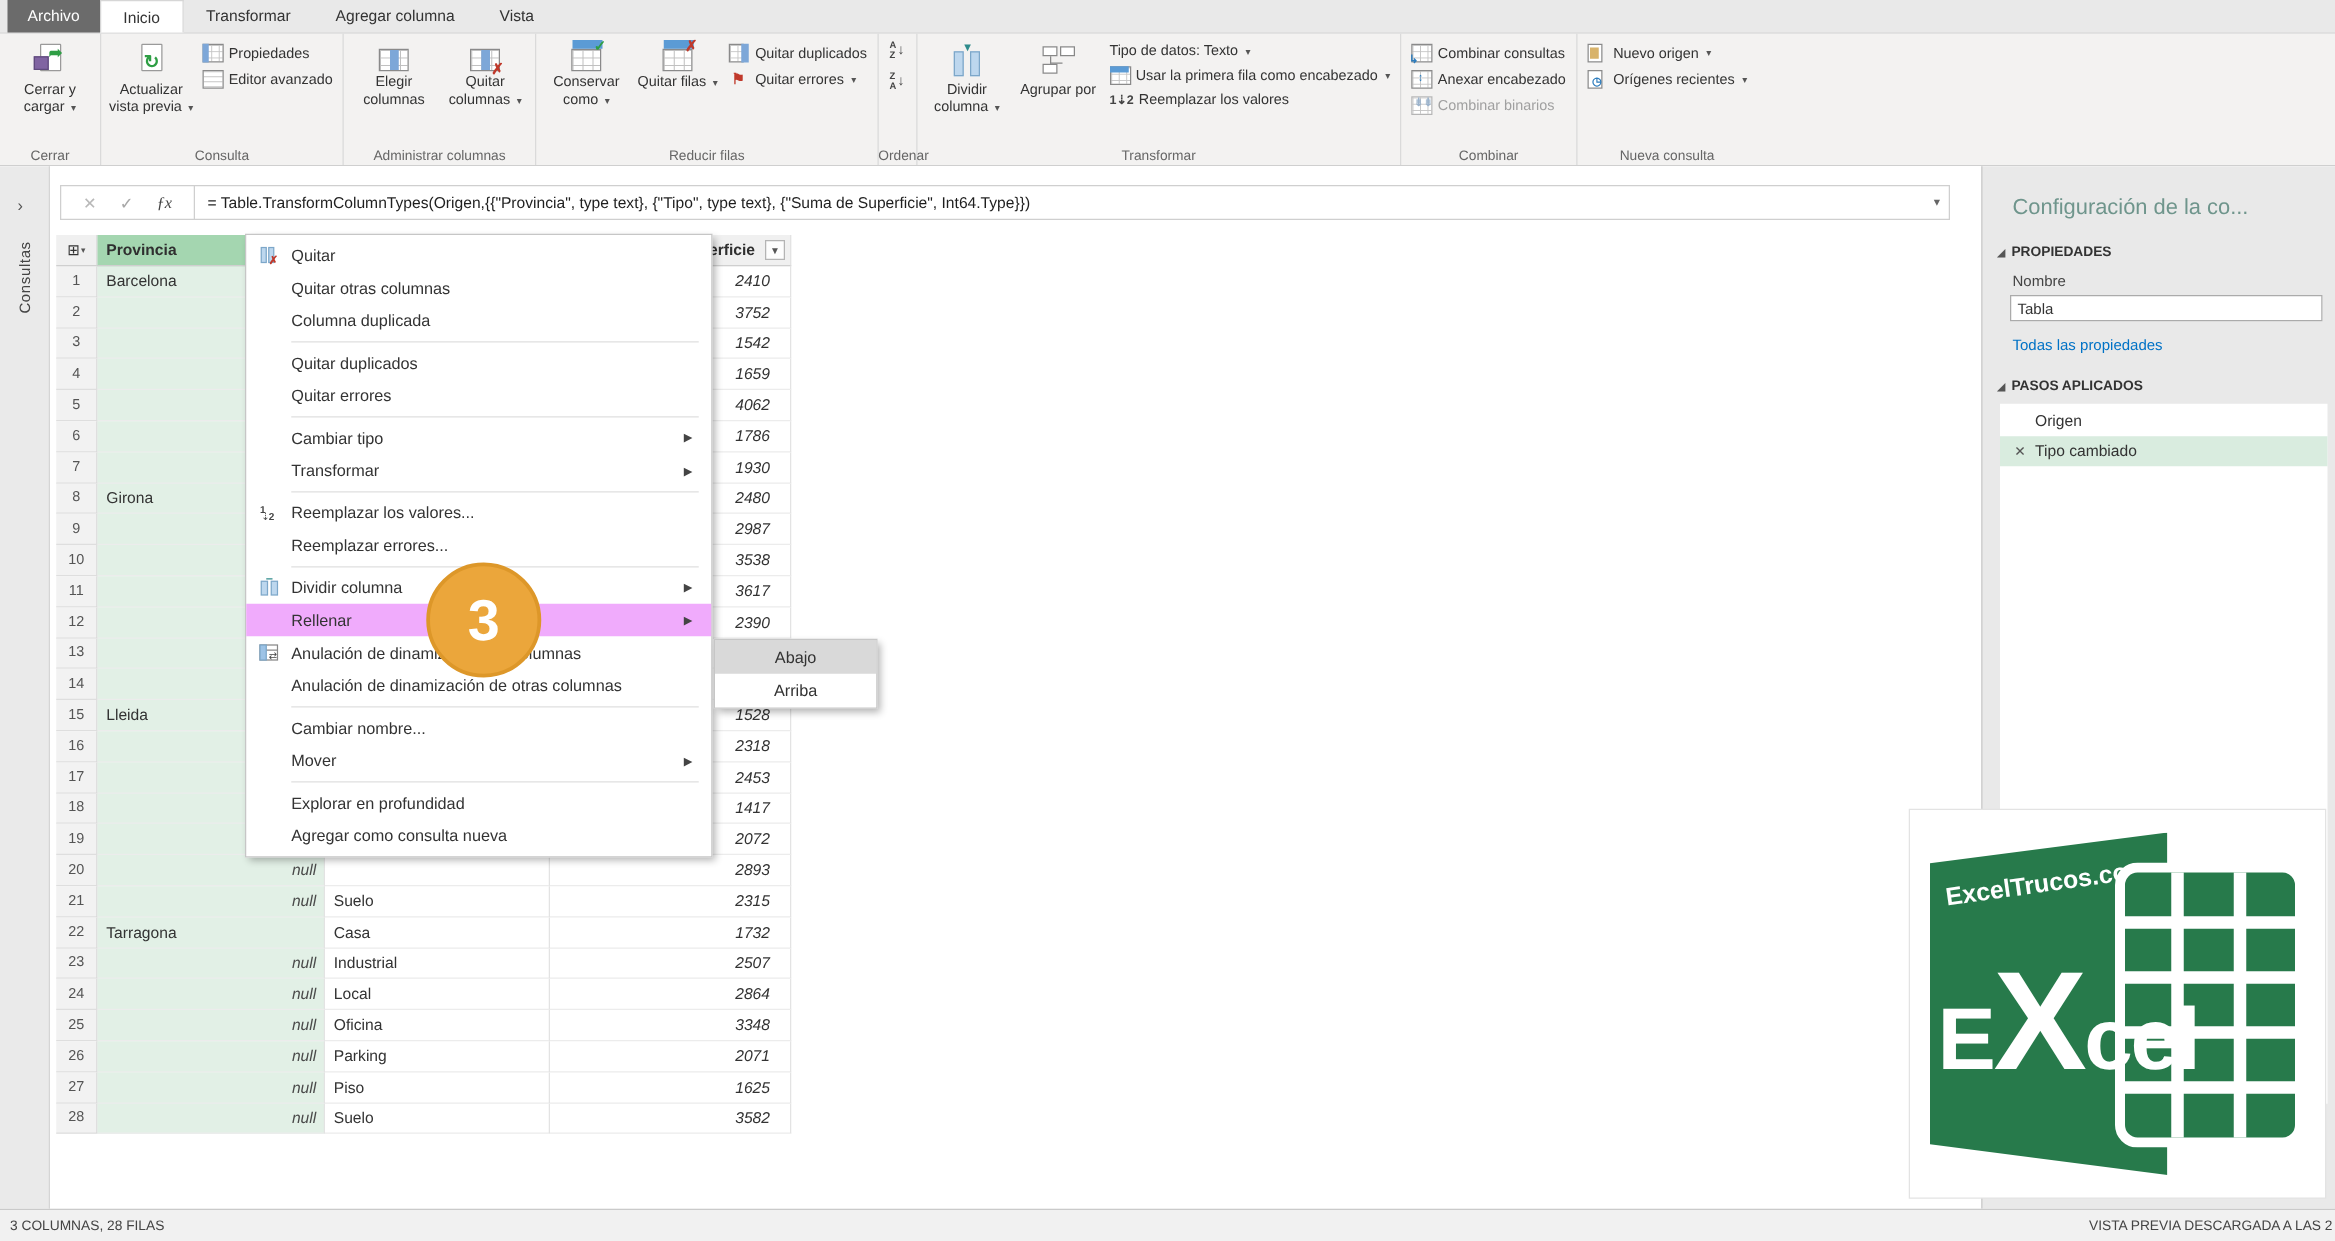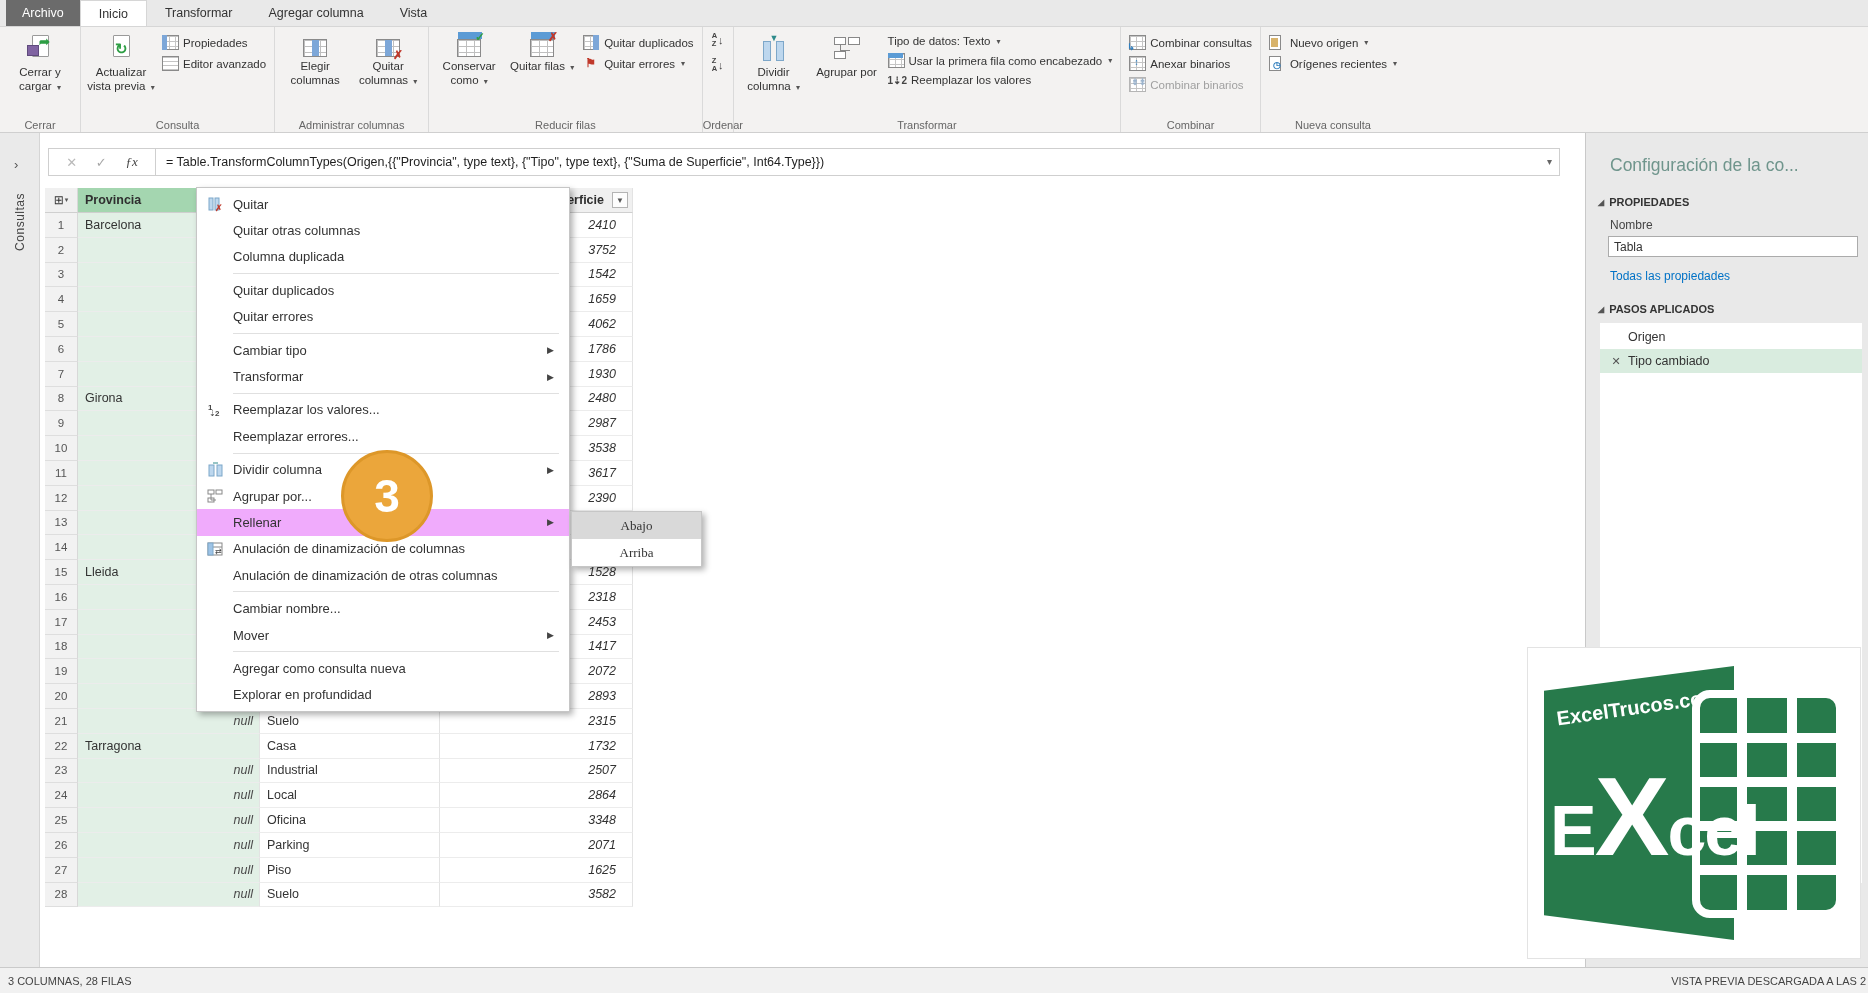--- a/index.html
+++ b/index.html
@@ -79,21 +79,21 @@
   #ctxmenu { position:absolute; left:196px; top:187px; width:374px; background:#fff; border:1px solid #c6c6c6; box-shadow:3px 3px 6px rgba(0,0,0,.3); z-index:20; padding:3px 0; }
   .mi { height:26.4px; display:flex; align-items:center; font-size:13px; color:#333; cursor:pointer; position:relative; }
   .mi .gut { width:36px; display:flex; align-items:center; justify-content:center; flex:0 0 auto; }
   .mi .milabel { flex:1; }
   .mi .sub { width:22px; font-size:9px; color:#444; }
   .mi.hl { background:#f0abfc; }
   .msep { height:1px; background:#e0e0e0; margin:3px 10px 3px 36px; }
   .mico { font-size:11px; color:#4a6f9c; font-weight:bold; font-style:normal; }
 
   
-  #submenu { position:absolute; left:571px; top:511px; width:131px; background:#fff; border:1px solid #c6c6c6; box-shadow:3px 3px 6px rgba(0,0,0,.3); z-index:22;font-family:Liberation Serif, serif; }
+  #submenu { position:absolute; left:571px; top:511px; width:131px; background:#fff; border:1px solid #c6c6c6; box-shadow:3px 3px 6px rgba(0,0,0,.3); z-index:22; }
   .smi { height:27px; display:flex; align-items:center; justify-content:center; font-size:13px; color:#333; cursor:pointer; }
   .smi.hl { background:#d9d9d9; }
 
   
   #badge { position:absolute; left:341px; top:450px; width:92px; height:92px; border-radius:50%; background:#eba63b; border:3px solid #dd9729; display:flex; align-items:center; justify-content:center; color:#fff; font-size:46px; font-weight:bold; z-index:25; }
 
   
   #panel { position:absolute; right:0; top:0; width:283px; height:834px; background:#e9e9e9; border-left:1px solid #c9c9c9; }
   #panel .ptitle { margin:22px 0 0 24px; font-size:17.5px; color:#6f958c; white-space:nowrap; overflow:hidden; }
   .psection { margin:20px 0 0 12px; display:flex; align-items:center; gap:5px; font-size:11px; font-weight:bold; color:#333; }
@@ -300,21 +300,21 @@
               <span class="tbl16"></span>
               <span class="ov" style="left:-2px;bottom:-2px;color:#2e7dbd;font-size:9px;">↳</span>
             </span>
           <span>Combinar consultas</span>
         </div>
         <div class="smallbtn">
           <span class="ico16">
               <span class="tbl16"></span>
               <span class="ov" style="left:5px;top:1px;color:#2e7dbd;font-size:9px;">↕</span>
             </span>
-          <span>Anexar binarios</span>
+          <span>Anexar encabezado</span>
         </div>
         <div class="smallbtn disabled">
           <span class="ico16">
               <span class="tbl16" style="border-color:#b5b5b5;"></span>
               <span class="ov" style="left:2px;top:0px;color:#9bb3cc;font-size:9px;">⇟⇟</span>
             </span>
           <span>Combinar binarios</span>
         </div>
       </div>
     </div>
@@ -650,32 +650,20 @@
       <span class="gut">
         <svg width="15" height="15" viewBox="0 0 15 15">
           <rect x="1" y="3" width="5" height="11" fill="#bdd7ee" stroke="#7da7c9"></rect>
           <rect x="9" y="3" width="5" height="11" fill="#bdd7ee" stroke="#7da7c9"></rect>
           <path d="M5 1 L10 1" stroke="#2e8b8b"></path>
         </svg>
       </span>
       <span class="milabel">Dividir columna</span>
       <span class="sub">▶</span>
     </div>
-    <div class="mi">
-      <span class="gut">
-        <svg width="16" height="14" viewBox="0 0 16 14">
-          <rect x="1" y="1" width="6" height="4" fill="#fff" stroke="#888"></rect>
-          <rect x="9" y="1" width="6" height="4" fill="#fff" stroke="#888"></rect>
-          <rect x="1" y="9" width="6" height="4" fill="#fff" stroke="#888"></rect>
-          <path d="M4 5 L4 11 L9 11" fill="none" stroke="#888"></path>
-        </svg>
-      </span>
-      <span class="milabel">Agrupar por...</span>
-      <span class="sub"></span>
-    </div>
     <div class="mi hl">
       <span class="gut"></span>
       <span class="milabel">Rellenar</span>
       <span class="sub">▶</span>
     </div>
     <div class="mi">
       <span class="gut">
         <svg width="16" height="14" viewBox="0 0 16 14">
           <rect x="1" y="1" width="14" height="12" fill="#fff" stroke="#888"></rect>
           <line x1="1" y1="5" x2="15" y2="5" stroke="#888"></line>
@@ -698,26 +686,26 @@
       <span class="sub"></span>
     </div>
     <div class="mi">
       <span class="gut"></span>
       <span class="milabel">Mover</span>
       <span class="sub">▶</span>
     </div>
     <div class="msep"></div>
     <div class="mi">
       <span class="gut"></span>
+      <span class="milabel">Explorar en profundidad</span>
+      <span class="sub"></span>
+    </div>
+    <div class="mi">
+      <span class="gut"></span>
       <span class="milabel">Agregar como consulta nueva</span>
-      <span class="sub"></span>
-    </div>
-    <div class="mi">
-      <span class="gut"></span>
-      <span class="milabel">Explorar en profundidad</span>
       <span class="sub"></span>
     </div>
   </div>
 
 <div id="submenu">
     <div class="smi hl">Abajo</div>
     <div class="smi">Arriba</div>
   </div>
 
 <div id="badge">3</div>

